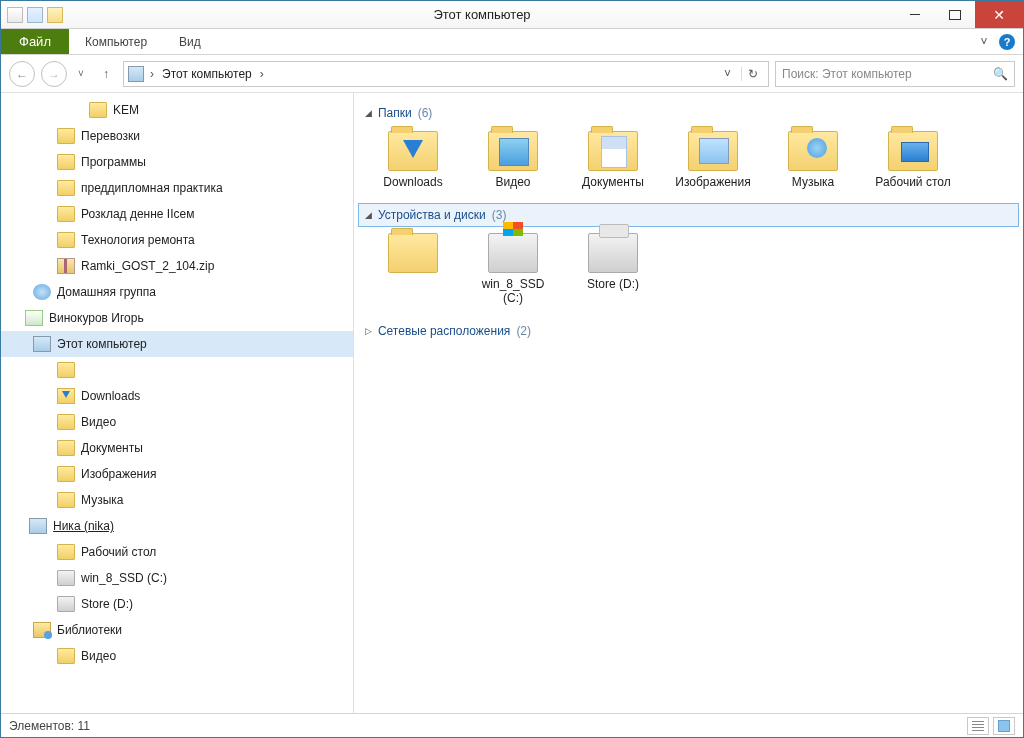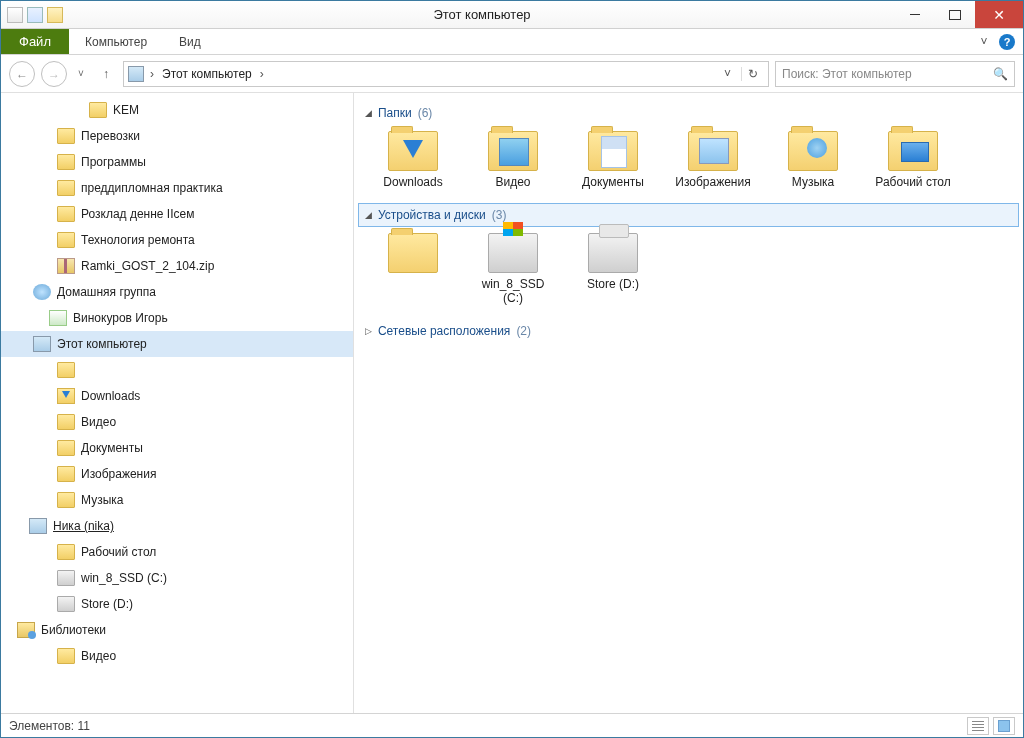--- a/index.html
+++ b/index.html
@@ -164,21 +164,21 @@
           <span>Технология ремонта</span>
         </div>
         <div class="treeitem l2" style="padding-left: 56px;">
           <span class="ticon zip-ico"></span>
           <span>Ramki_GOST_2_104.zip</span>
         </div>
         <div class="treeitem" style="padding-left: 32px;">
           <span class="ticon group-ico"></span>
           <span>Домашняя группа</span>
         </div>
-        <div class="treeitem" style="padding-left: 24px; margin-left: 24px;">
+        <div class="treeitem" style="padding-left: 24px;">
           <span class="ticon user-ico"></span>
           <span>Винокуров Игорь</span>
         </div>
         <div class="treeitem sel" style="padding-left: 32px;">
           <span class="ticon pc-ico"></span>
           <span>Этот компьютер</span>
         </div>
         <div class="treeitem l2" style="padding-left: 56px;">
           <span class="ticon folder-ico"></span>
           <span></span>
@@ -212,21 +212,21 @@
           <span>Рабочий стол</span>
         </div>
         <div class="treeitem l2" style="padding-left: 56px;">
           <span class="ticon drive-ico"></span>
           <span>win_8_SSD (C:)</span>
         </div>
         <div class="treeitem l2" style="padding-left: 56px;">
           <span class="ticon drive-ico"></span>
           <span>Store (D:)</span>
         </div>
-        <div class="treeitem" style="padding-left: 16px;">
+        <div class="treeitem" style="padding-left: 32px;">
           <span class="ticon lib-ico"></span>
           <span>Библиотеки</span>
         </div>
         <div class="treeitem l2" style="padding-left: 56px;">
           <span class="ticon folder-ico"></span>
           <span>Видео</span>
         </div>
       </div>
     <div class="splitter"></div>
 

